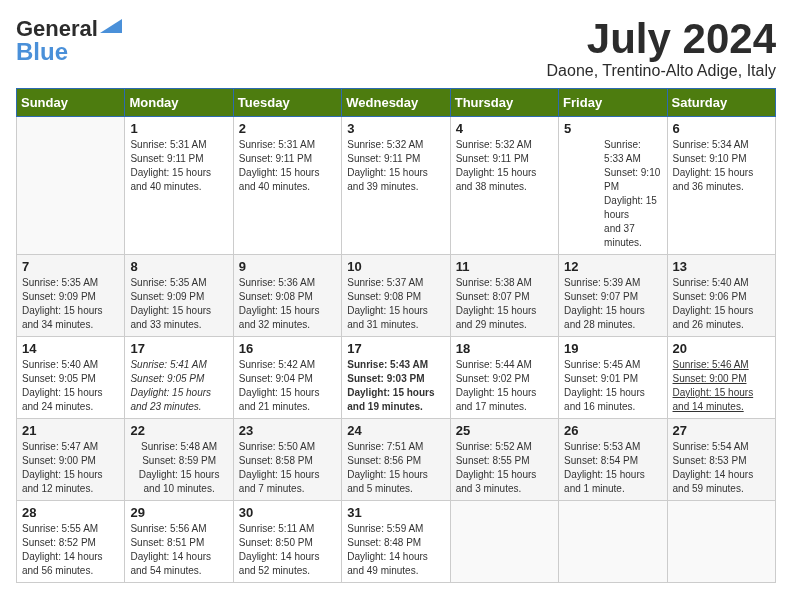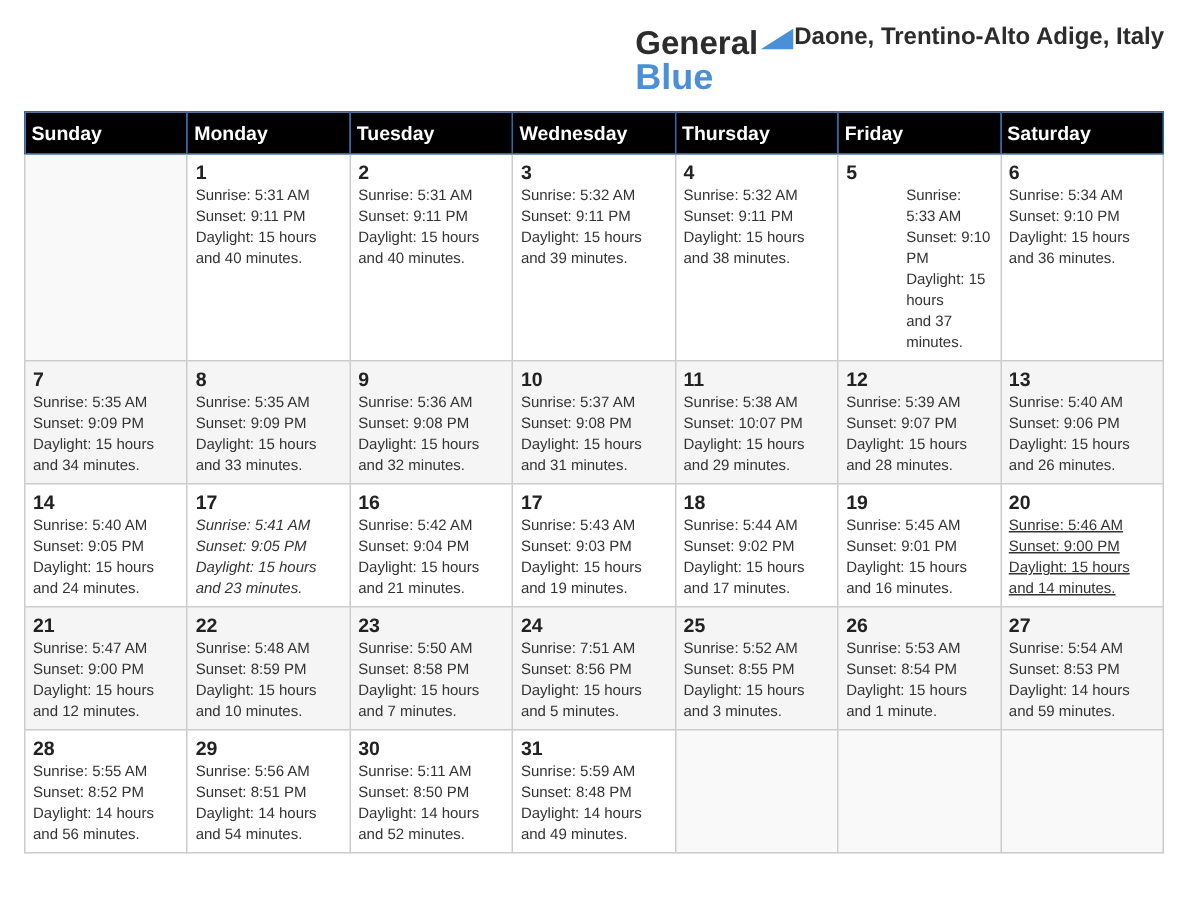--- a/index.html
+++ b/index.html
@@ -5,48 +5,48 @@
     * { box-sizing: border-box; margin: 0; padding: 0; }
     body {
       font-family: Arial, sans-serif;
       background: #fff;
       width: 792px;
       min-height: 612px;
       padding: 16px;
     }
     .header-area {
       display: flex;
-      justify-content: flex-end;
+      justify-content: space-between;
       align-items: flex-start;
       margin-bottom: 8px;
     }
     .logo {
       display: flex;
       flex-direction: column;
       align-items: flex-start;
     }
     .title-area { text-align: right; }
     .month-title {
       font-size: 42px;
       font-weight: bold;
       color: #2c2c2c;
       line-height: 1.1;
     }
     .subtitle {
       font-size: 16px;
       color: #2c2c2c;
-      font-weight: bold;
+      font-weight: normal;
     }
     table {
       width: 100%;
       border-collapse: collapse;
       font-size: 11px;
     }
     thead tr th {
-      background-color: #000000;
+      background-color: #4d7c0f;
       color: #fff;
       padding: 6px 4px;
       text-align: left;
       font-size: 13px;
       font-weight: bold;
       border: 1px solid #2c6ab0;
     }
     tbody tr td {
       border: 1px solid #ccc;
       vertical-align: top;
@@ -81,20 +81,21 @@
   <div class="logo">
     <div style="display:flex;align-items:center;">
       <span style="font-size:22px;font-weight:bold;color:#2c2c2c;">General</span>
       <svg width="22" height="14" viewBox="0 0 22 14" style="margin-left:2px;margin-top:-6px;">
         <polygon points="0,14 22,0 22,14" fill="#4a90d9"></polygon>
       </svg>
     </div>
     <span style="font-size:24px;font-weight:bold;color:#4a90d9;margin-top:-4px;margin-left:0;">Blue</span>
   </div>
   <div class="title-area">
+    <div class="month-title">July 2024</div>
     <div class="subtitle">Daone, Trentino-Alto Adige, Italy</div>
   </div>
 </div>
 
 <table>
   <thead>
     <tr id="weekday-header">
     <th>Sunday</th>
         <th>Monday</th>
         <th>Tuesday</th>
@@ -175,21 +176,21 @@
         <td>
           <div class="day-number">10</div>
           <div class="day-info" style="white-space: pre-line;">Sunrise: 5:37 AM
 Sunset: 9:08 PM
 Daylight: 15 hours
 and 31 minutes.</div>
         </td>
         <td>
           <div class="day-number">11</div>
           <div class="day-info" style="white-space: pre-line;">Sunrise: 5:38 AM
-Sunset: 10:07 PM
+Sunset: 8:07 PM
 Daylight: 15 hours
 and 29 minutes.</div>
         </td>
         <td>
           <div class="day-number">12</div>
           <div class="day-info" style="white-space: pre-line;">Sunrise: 5:39 AM
 Sunset: 9:07 PM
 Daylight: 15 hours
 and 28 minutes.</div>
         </td>
@@ -218,21 +219,21 @@
         </td>
         <td>
           <div class="day-number">16</div>
           <div class="day-info" style="white-space: pre-line;">Sunrise: 5:42 AM
 Sunset: 9:04 PM
 Daylight: 15 hours
 and 21 minutes.</div>
         </td>
         <td>
           <div class="day-number">17</div>
-          <div class="day-info" style="white-space: pre-line;">Sunrise: 5:43 AM
+          <div class="day-info" style="white-space: pre-line; font-weight: bold;">Sunrise: 5:43 AM
 Sunset: 9:03 PM
 Daylight: 15 hours
 and 19 minutes.</div>
         </td>
         <td>
           <div class="day-number">18</div>
           <div class="day-info" style="white-space: pre-line;">Sunrise: 5:44 AM
 Sunset: 9:02 PM
 Daylight: 15 hours
 and 17 minutes.</div>
@@ -255,21 +256,21 @@
       <tr>
         <td>
           <div class="day-number">21</div>
           <div class="day-info" style="white-space: pre-line;">Sunrise: 5:47 AM
 Sunset: 9:00 PM
 Daylight: 15 hours
 and 12 minutes.</div>
         </td>
         <td>
           <div class="day-number">22</div>
-          <div class="day-info" style="white-space: pre-line;">Sunrise: 5:48 AM
+          <div class="day-info" style="white-space: pre-line; text-align: center;">Sunrise: 5:48 AM
 Sunset: 8:59 PM
 Daylight: 15 hours
 and 10 minutes.</div>
         </td>
         <td>
           <div class="day-number">23</div>
           <div class="day-info" style="white-space: pre-line;">Sunrise: 5:50 AM
 Sunset: 8:58 PM
 Daylight: 15 hours
 and 7 minutes.</div>

